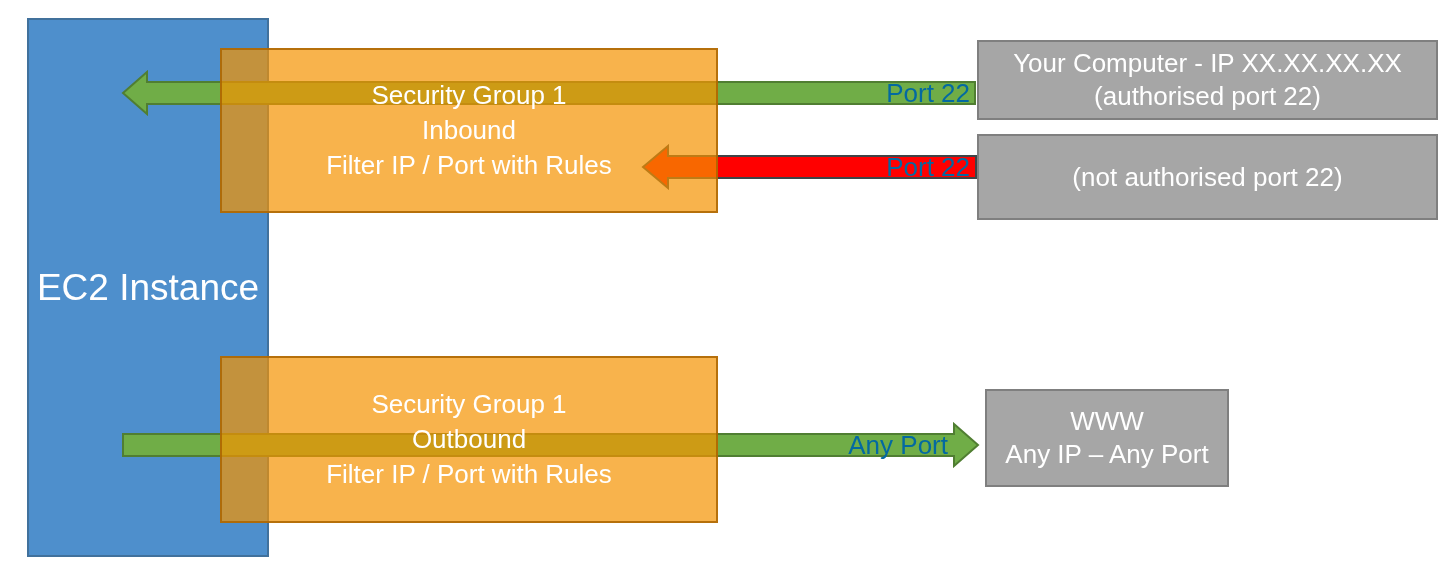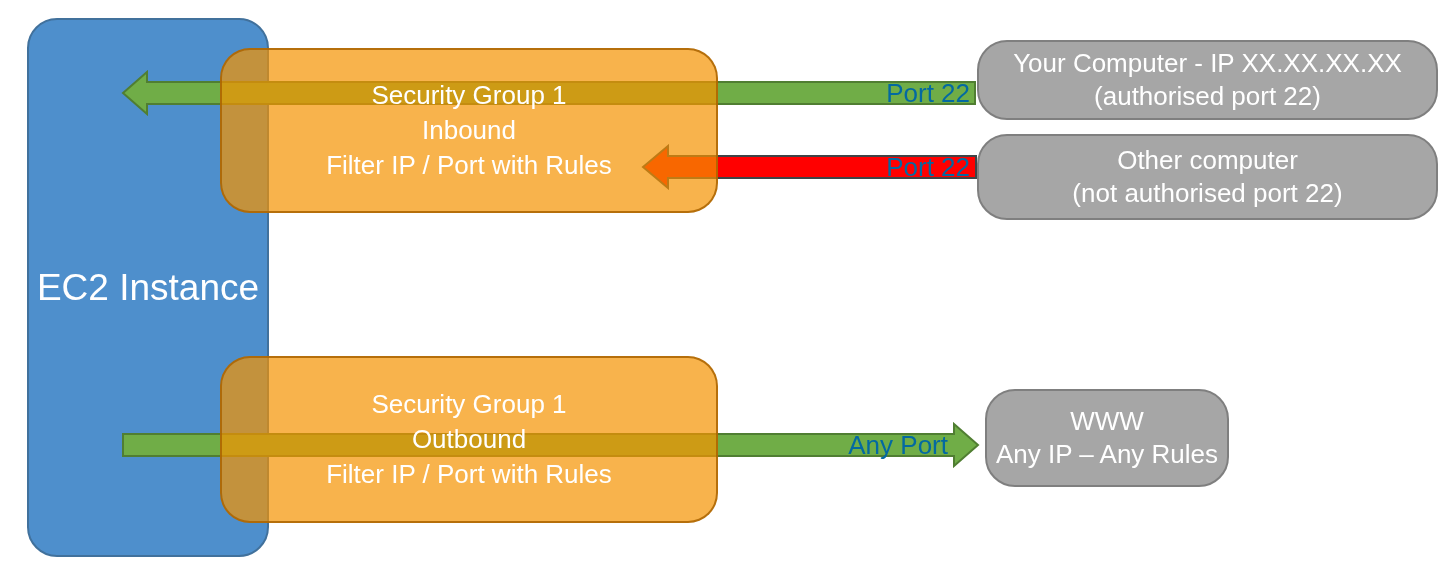--- a/index.html
+++ b/index.html
@@ -2,21 +2,21 @@
 <html style="--blue-fill: #4E8FCC; --blue-border: #41719C; --green-fill: #70AD47; --green-border: #507E32; --red-fill: #FF0000; --red-border: #3F4447; --orange-fill: rgba(245,147,0,0.70); --orange-border: rgba(170,100,0,0.85); --gray-fill: #A6A6A6; --gray-border: #7F7F7F; --text: #FFFFFF;"><head>
 <meta charset="utf-8">
 <style>
   html,body{margin:0;padding:0;background:#fff;}
   .canvas{
     position:relative;width:1446px;height:578px;background:#fff;overflow:hidden;
     font-family:"Liberation Sans",sans-serif;color:#fff;
   }
   .box{
     position:absolute;box-sizing:border-box;display:flex;flex-direction:column;
-    justify-content:center;align-items:center;text-align:center;color:#fff;border-radius:30px;
+    justify-content:center;align-items:center;text-align:center;color:#fff;
   }
   .box .line{width:100%;white-space:nowrap;}
   .blue-box{
     left:27px;top:18px;width:242px;height:539px;
     background:var(--blue-fill);border:2px solid var(--blue-border);
     z-index:1;font-size:37px;line-height:34px;
   }
   .orange-box{
     background:var(--orange-fill);border:2px solid var(--orange-border);
     z-index:3;font-size:26px;line-height:35px;
@@ -76,26 +76,25 @@
     <div class="line">Outbound</div>
     <div class="line">Filter IP / Port with Rules</div>
   </div>
 
   <div class="box gray-box your-computer">
     <div class="line">Your Computer - IP XX.XX.XX.XX</div>
     <div class="line">(authorised port 22)</div>
   </div>
 
   <div class="box gray-box other-computer">
-    <div class="line">Other computer</div>
     <div class="line">(not authorised port 22)</div>
   </div>
 
   <div class="box gray-box www">
     <div class="line">WWW</div>
-    <div class="line">Any IP – Any Rules</div>
+    <div class="line">Any IP – Any Port</div>
   </div>
 
   <div class="alabel lbl-port22-green">Port 22</div>
   <div class="alabel lbl-port22-red">Port 22</div>
   <div class="alabel lbl-anyport">Any Port</div>
 
 </div>
 
 </body></html>

